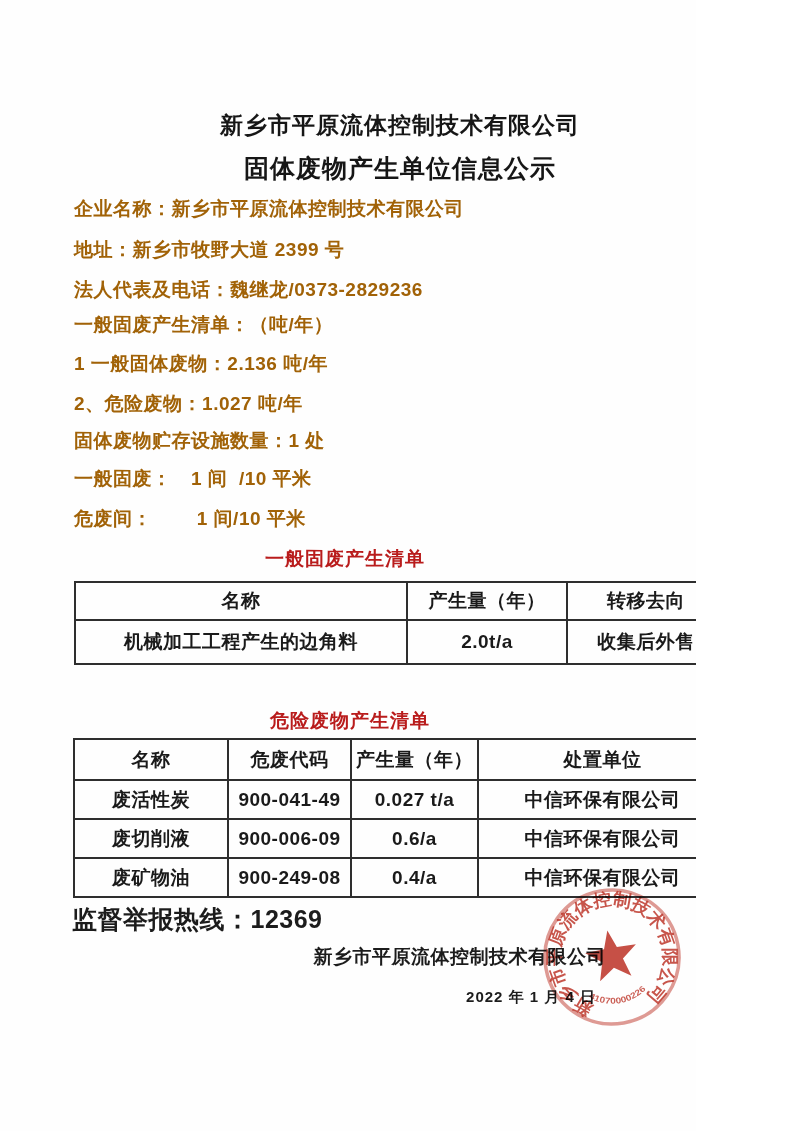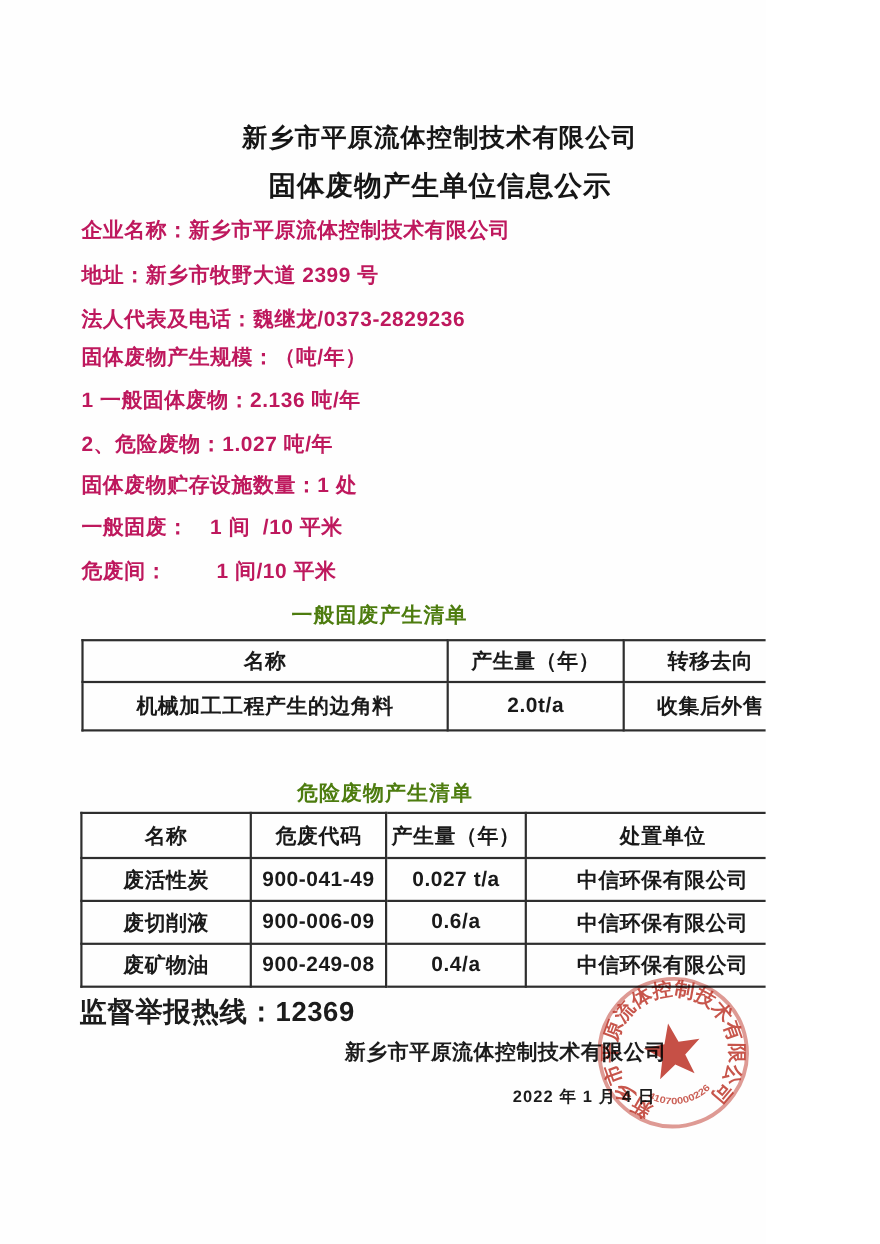--- a/index.html
+++ b/index.html
@@ -15,26 +15,26 @@
     overflow:hidden;
   }
   .doc-title{
     position:absolute;left:0;width:800px;text-align:center;
     font-weight:bold;color:#161616;letter-spacing:1px;
   }
   .title-main{top:110px;font-size:23px;}
   .title-sub{top:152px;font-size:25px;}
   .info-line{
     position:absolute;left:74px;
-    font-size:19px;font-weight:600;color:#be185d;
+    font-size:19px;font-weight:600;color:#a16207;
     white-space:pre;letter-spacing:0.5px;
   }
   .section-title{
     position:absolute;
-    font-size:19px;font-weight:bold;color:#4d7c0f;letter-spacing:1px;
+    font-size:19px;font-weight:bold;color:#b91c1c;letter-spacing:1px;
   }
   table.doc-table{
     position:absolute;
     border-collapse:collapse;
     table-layout:fixed;
     background:transparent;
   }
   table.doc-table td,table.doc-table th{
     border:2px solid #2e2e2e;
     text-align:center;vertical-align:middle;
@@ -71,21 +71,21 @@
 <body>
 
 <div class="page">
 
   <div class="doc-title title-main">新乡市平原流体控制技术有限公司</div>
   <div class="doc-title title-sub">固体废物产生单位信息公示</div>
 
   <div class="info-line" style="top:196px">企业名称：新乡市平原流体控制技术有限公司</div>
   <div class="info-line" style="top:237px">地址：新乡市牧野大道 2399 号</div>
   <div class="info-line" style="top:277px">法人代表及电话：魏继龙/0373-2829236</div>
-  <div class="info-line" style="top:312px">固体废物产生规模：（吨/年）</div>
+  <div class="info-line" style="top:312px">一般固废产生清单：（吨/年）</div>
   <div class="info-line" style="top:351px">1 一般固体废物：2.136 吨/年</div>
   <div class="info-line" style="top:391px">2、危险废物：1.027 吨/年</div>
   <div class="info-line" style="top:428px">固体废物贮存设施数量：1 处</div>
   <div class="info-line" style="top:466px">一般固废：　1 间  /10 平米</div>
   <div class="info-line" style="top:506px">危废间：　　 1 间/10 平米</div>
 
   <div class="section-title" style="left:265px;top:546px">一般固废产生清单</div>
 
   <table class="doc-table" id="general-table">
     <colgroup>

